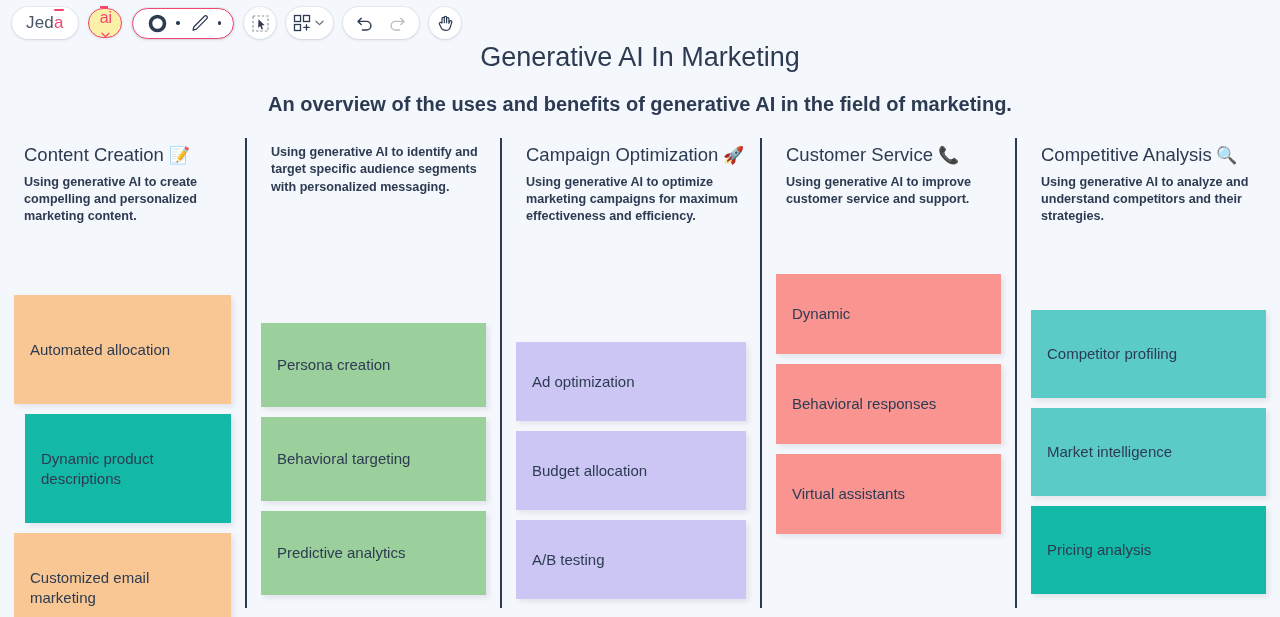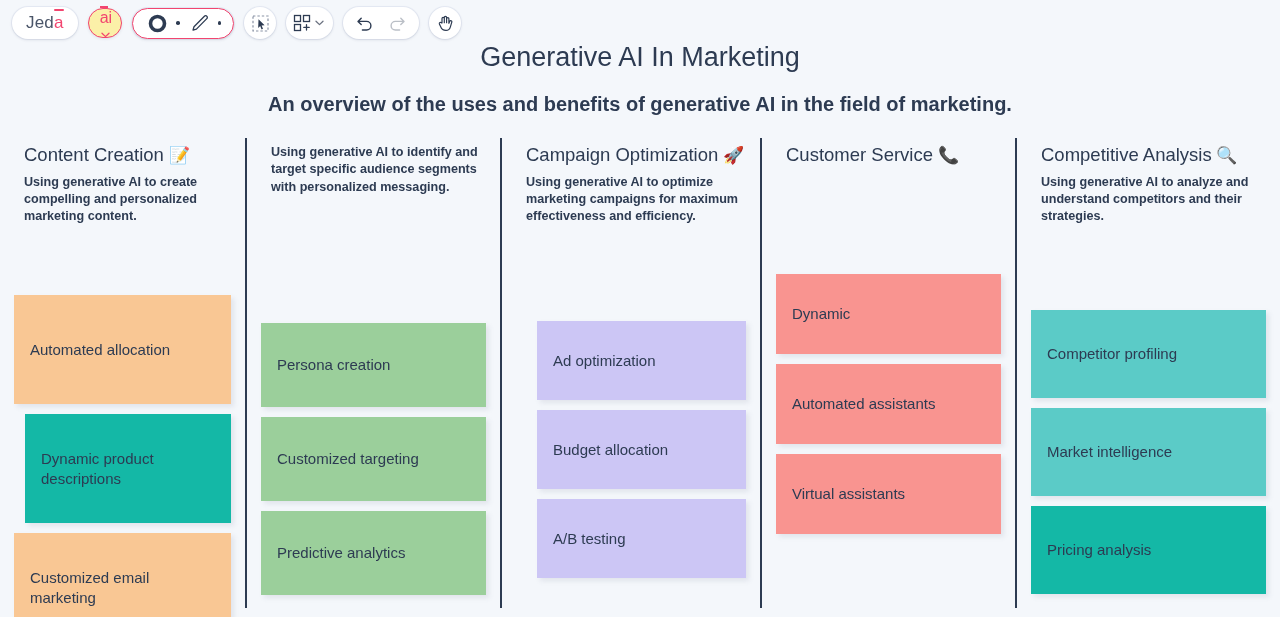--- a/index.html
+++ b/index.html
@@ -161,21 +161,21 @@
     font-size: 12.6px;
     font-weight: bold;
     color: #2d3b52;
     line-height: 1.38;
     margin: 0;
     padding-top: 6px;
   }
   .cards { position: absolute; left: 14px; right: 14px; }
   .col-0 .cards { top: 157px; }
   .col-1 .cards { top: 185px; }
-  .col-2 .cards { top: 183px; margin-left: 21px; }
+  .col-2 .cards { top: 204px; }
   .col-3 .cards { top: 136px; }
   .col-4 .cards { top: 172px; }
 
   .card {
     display: flex;
     align-items: center;
     padding: 0 16px;
     box-sizing: border-box;
     font-size: 15px;
     color: #2d3b52;
@@ -280,40 +280,41 @@
         <div class="card" style="background:#f9c794;">Automated allocation</div>
         <div class="card" style="background:#14b8a6;margin-left:11px;">Dynamic product descriptions</div>
         <div class="card" style="background:#f9c794;">Customized email marketing</div>
       </div>
     </div>
 
     <div class="column col-1">
       <p class="col-desc">Using generative AI to identify and target specific audience segments with personalized messaging.</p>
       <div class="cards">
         <div class="card" style="background:#9bcf9b;">Persona creation</div>
-        <div class="card" style="background:#9bcf9b;">Customized targeting</div>
+        <div class="card" style="background:#9bcf9b;">Behavioral targeting</div>
         <div class="card" style="background:#9bcf9b;">Predictive analytics</div>
       </div>
     </div>
 
     <div class="column col-2">
       <h2 class="col-title"><span>Campaign Optimization</span> <span class="emoji">🚀</span></h2>
       <p class="col-desc">Using generative AI to optimize marketing campaigns for maximum effectiveness and efficiency.</p>
       <div class="cards">
         <div class="card" style="background:#ccc6f5;">Ad optimization</div>
         <div class="card" style="background:#ccc6f5;">Budget allocation</div>
         <div class="card" style="background:#ccc6f5;">A/B testing</div>
       </div>
     </div>
 
     <div class="column col-3">
       <h2 class="col-title"><span>Customer Service</span> <span class="emoji">📞</span></h2>
+      <p class="col-desc">Using generative AI to improve customer service and support.</p>
       <div class="cards">
         <div class="card" style="background:#f99490;">Dynamic</div>
-        <div class="card" style="background:#f99490;">Automated assistants</div>
+        <div class="card" style="background:#f99490;">Behavioral responses</div>
         <div class="card" style="background:#f99490;">Virtual assistants</div>
       </div>
     </div>
 
     <div class="column col-4">
       <h2 class="col-title"><span>Competitive Analysis</span> <span class="emoji">🔍</span></h2>
       <p class="col-desc">Using generative AI to analyze and understand competitors and their strategies.</p>
       <div class="cards">
         <div class="card" style="background:#5bcbc7;">Competitor profiling</div>
         <div class="card" style="background:#5bcbc7;padding-left:16px;">Market intelligence</div>

